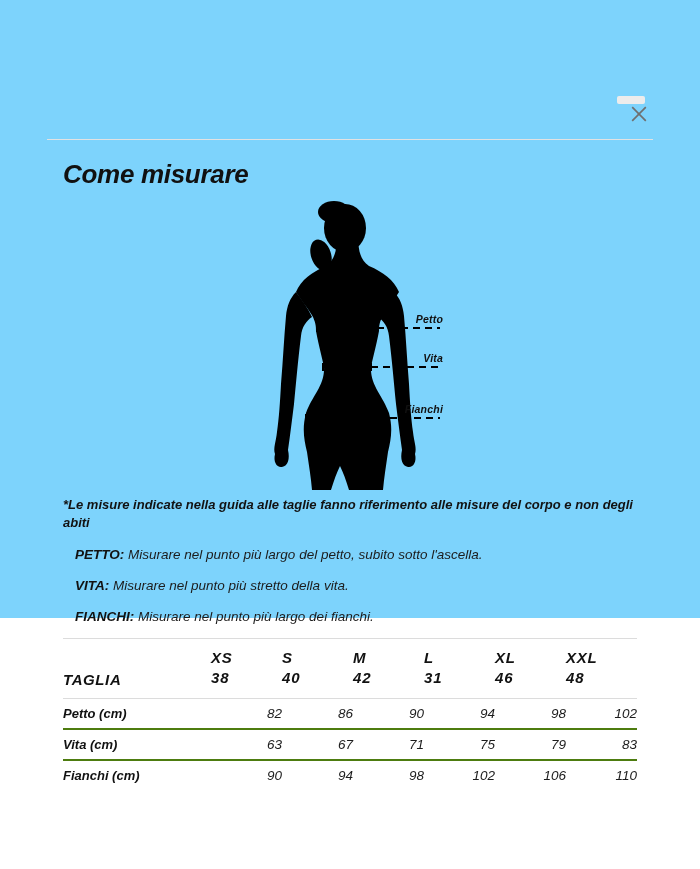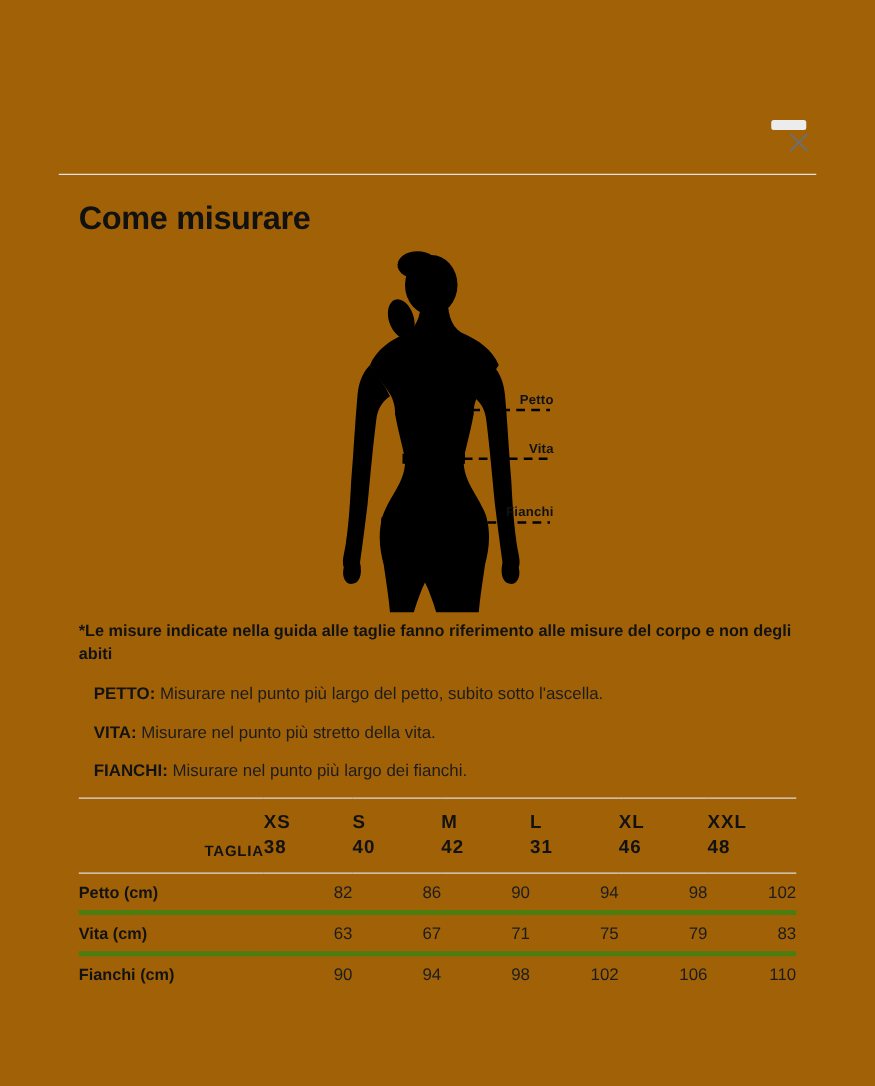--- a/index.html
+++ b/index.html
@@ -5,21 +5,21 @@
   * { box-sizing: border-box; }
   html, body { margin: 0; padding: 0; }
   body {
     width: 700px; height: 869px;
     background: #ffffff;
     font-family: "Liberation Sans", sans-serif;
     color: #121212;
     position: relative;
     overflow: hidden;
   }
-  .modal { width: 700px; height: 869px; background: #a16207; }
+  .modal { width: 700px; height: 618px; background: #7dd3fc; font-style: italic; }
 
   
   .modal-header {
     height: 140px;
     margin: 0 47px;
     border-bottom: 1px solid #e2e2e2;
     position: relative;
   }
   .close-btn {
     position: absolute;
@@ -89,39 +89,39 @@
     border-collapse: collapse;
     table-layout: fixed;
   }
   table.size-table col.label-col { width: 148px; }
   table.size-table col.size-col { width: 71px; }
   thead tr {
     border-top: 1px solid #dcdcdc;
     border-bottom: 1px solid #dcdcdc;
   }
   th.taglia-header {
-    text-align: right;
+    text-align: left;
     vertical-align: bottom;
     padding: 0 0 10px 0;
-    font-size: 12px;
+    font-size: 15px;
     font-weight: 700;
     letter-spacing: 0.6px;
   }
   th.col-size {
     padding: 9px 0 10px 0;
     text-align: left;
     font-weight: 700;
     vertical-align: bottom;
   }
   .sz-letter, .sz-number {
     font-size: 15px;
     line-height: 20px;
     letter-spacing: 0.8px;
   }
-  tbody tr { border-top: 4px solid #4d7c0f; }
+  tbody tr { border-top: 2px solid #4d7c0f; }
   tbody tr:first-child { border-top: none; }
   tbody th.row-label {
     text-align: left;
     font-size: 13px;
     font-weight: 700;
     padding: 7px 0;
     color: #121212;
   }
   tbody td.size-value {
     text-align: right;

